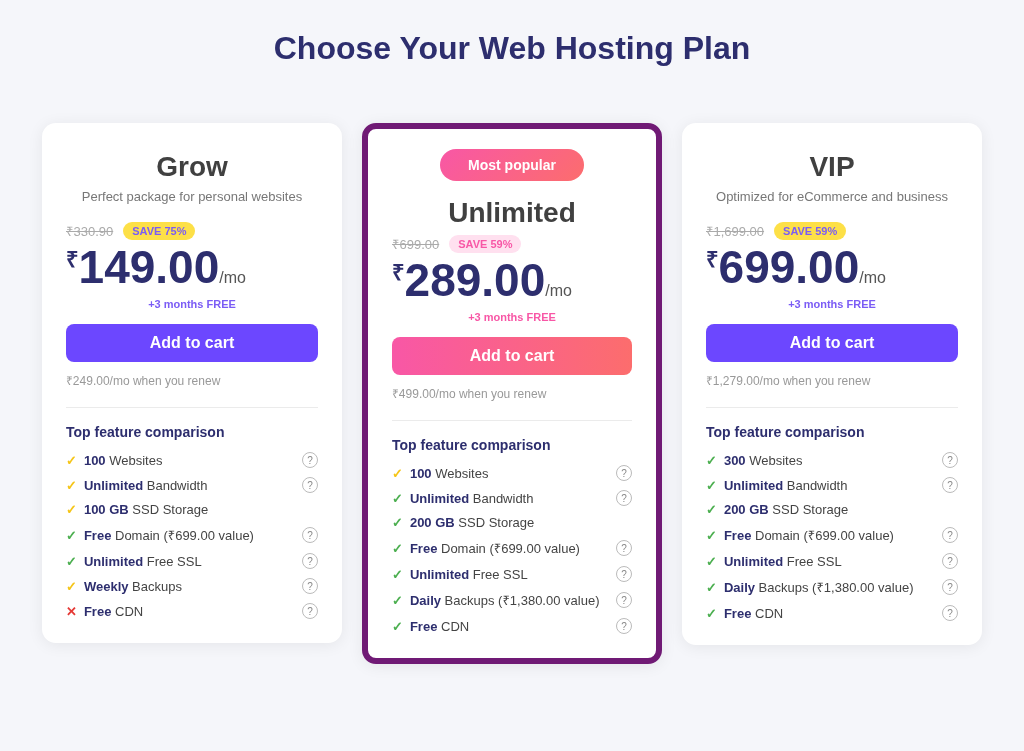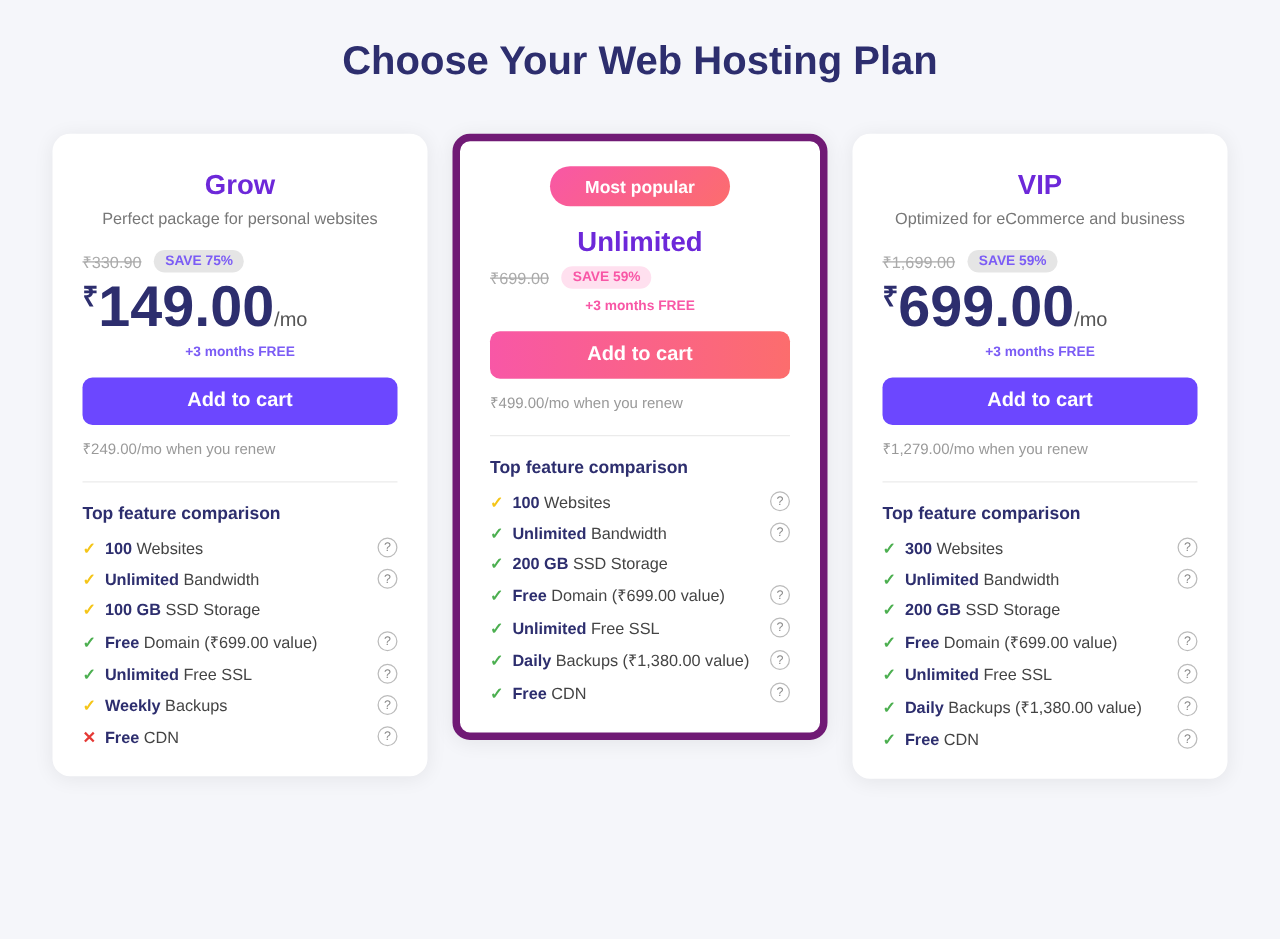--- a/index.html
+++ b/index.html
@@ -9,21 +9,21 @@
       min-height: 751px;
       display: flex;
       flex-direction: column;
       align-items: center;
       padding: 30px 20px;
     }
     .page-title {
       font-size: 32px;
       font-weight: 700;
       color: #2d2e6e;
-      margin-bottom: 40px;
+      margin-bottom: 56px;
     }
     .plans-container {
       display: flex;
       gap: 20px;
       align-items: flex-start;
       justify-content: center;
       width: 100%;
       max-width: 980px;
     }
     .plan-card {
@@ -47,23 +47,23 @@
       font-weight: 700;
       font-size: 14px;
       border-radius: 30px;
       padding: 8px 28px;
       text-align: center;
       margin: 0 auto 16px;
       display: block;
       width: fit-content;
     }
     .plan-name {
-      font-size: 22px;
-      font-weight: 700;
-      color: #6d28d9;
+      font-size: 28px;
+      font-weight: 700;
+      color: #404040;
       text-align: center;
       margin-bottom: 6px;
     }
     .plan-desc {
       font-size: 13px;
       color: #777;
       text-align: center;
       margin-bottom: 18px;
     }
     .price-row {
@@ -71,21 +71,21 @@
       align-items: center;
       gap: 10px;
       margin-bottom: 4px;
     }
     .original-price {
       font-size: 13px;
       color: #aaa;
       text-decoration: line-through;
     }
     .save-badge {
-      background: #e5e5e5;
+      background: #fde047;
       color: #7b5cf5;
       font-size: 11px;
       font-weight: 700;
       border-radius: 20px;
       padding: 3px 9px;
     }
     .save-badge.pink {
       background: #ffe0ef;
       color: #f857a6;
     }
@@ -275,20 +275,23 @@
     </div>
     <div class="plan-card popular">
       <div class="popular-wrapper">
       <span class="most-popular-badge">Most popular</span>
     </div>
       <div class="plan-name">Unlimited</div>
       <div class="price-row">
     <span class="original-price">₹699.00</span>
     <span class="save-badge pink">SAVE 59%</span>
   </div>
+      <div class="main-price">
+    <span class="currency">₹</span>289.00<span class="period">/mo</span>
+  </div>
       <div class="free-months pink">+3 months FREE</div>
       <button class="add-to-cart-btn pink">Add to cart</button>
       <div class="renew-price">₹499.00/mo when you renew</div>
       <hr class="divider">
       <div class="features-title">Top feature comparison</div>
       <ul class="feature-list">
         <li class="feature-item">
       <div class="feature-left">
         <span class="check-icon yellow">✓</span>
         <span><span class="feature-bold">100</span> Websites</span>

